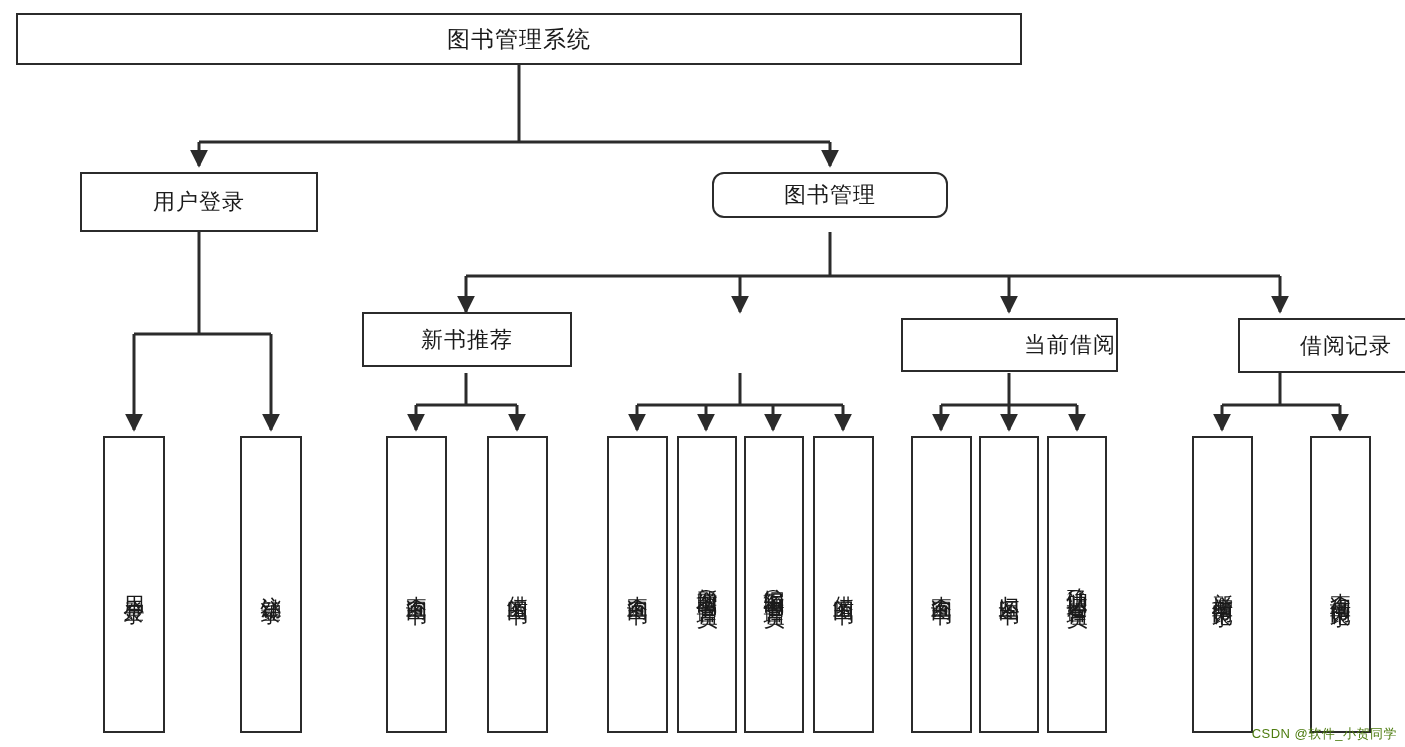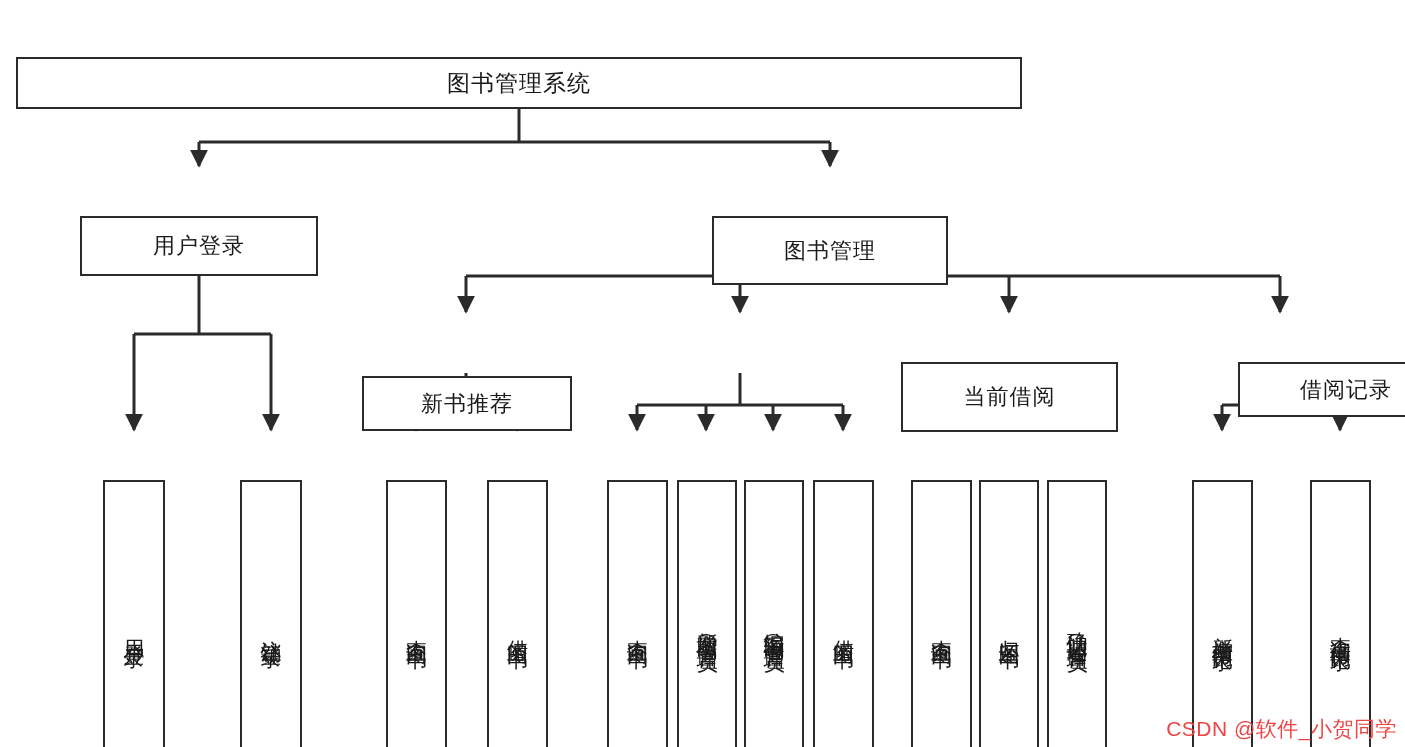--- a/index.html
+++ b/index.html
@@ -25,21 +25,20 @@
   .node{
     position:absolute;
     box-sizing:border-box;
     background:#ffffff;
     border:2px solid #2b2b2b;
     display:flex;
     align-items:center;
     justify-content:center;
     color:#1a1a1a;
     z-index:2;
-    margin-top:44px;
   }
   .node.level0{ font-size:23px; }
   .node.level1{ font-size:22px; }
   .node.level2{ font-size:22px; }
   .node.leaf{
     font-size:21px;
     align-items:center;
     justify-content:center;
     padding:4px 0;
   }
@@ -52,22 +51,22 @@
     text-align:center;
   }
   .htext{
     white-space:nowrap;
     letter-spacing:1px;
   }
   .watermark{
     position:absolute;
     right:8px;
     bottom:4px;
-    font-size:21px;
-    color:#ef4444;
+    font-size:13px;
+    color:#4d7c0f;
     letter-spacing:0.5px;
     white-space:nowrap;
     z-index:5;
     font-family:"Liberation Sans","DejaVu Sans",sans-serif;
   }
 </style>
 </head>
 <body>
 
 <div id="canvas">
@@ -123,30 +122,30 @@
   </svg>
 
   <div class="node level0" style="left:16px; top:13px; width:1006px; height:52px;">
     <span class="htext">图书管理系统</span>
   </div>
 
   <div class="node level1" style="left:80px; top:172px; width:238px; height:60px;">
     <span class="htext">用户登录</span>
   </div>
 
-  <div class="node level1" style="left:712px; top:172px; width:236px; height:69px;">
+  <div class="node level1" style="left:712px; top:172px; width:236px; height:46px;border-radius:12px;">
     <span class="htext">图书管理</span>
   </div>
 
-  <div class="node level2" style="left:362px; top:332px; width:210px; height:55px;">
+  <div class="node level2" style="left:362px; top:312px; width:210px; height:55px;">
     <span class="htext">新书推荐</span>
   </div>
 
 
-  <div class="node level2" style="left:901px; top:318px; width:217px; height:70px;">
+  <div class="node level2" style="left:901px; top:318px; width:217px; height:54px;justify-content:flex-end;">
     <span class="htext">当前借阅</span>
   </div>
 
   <div class="node level2" style="left:1238px; top:318px; width:216px; height:55px;">
     <span class="htext">借阅记录</span>
   </div>
 
   <div class="node leaf" style="left:103px; top:436px; width:62px; height:297px;">
     <span class="vtext">用户登录</span>
   </div>

